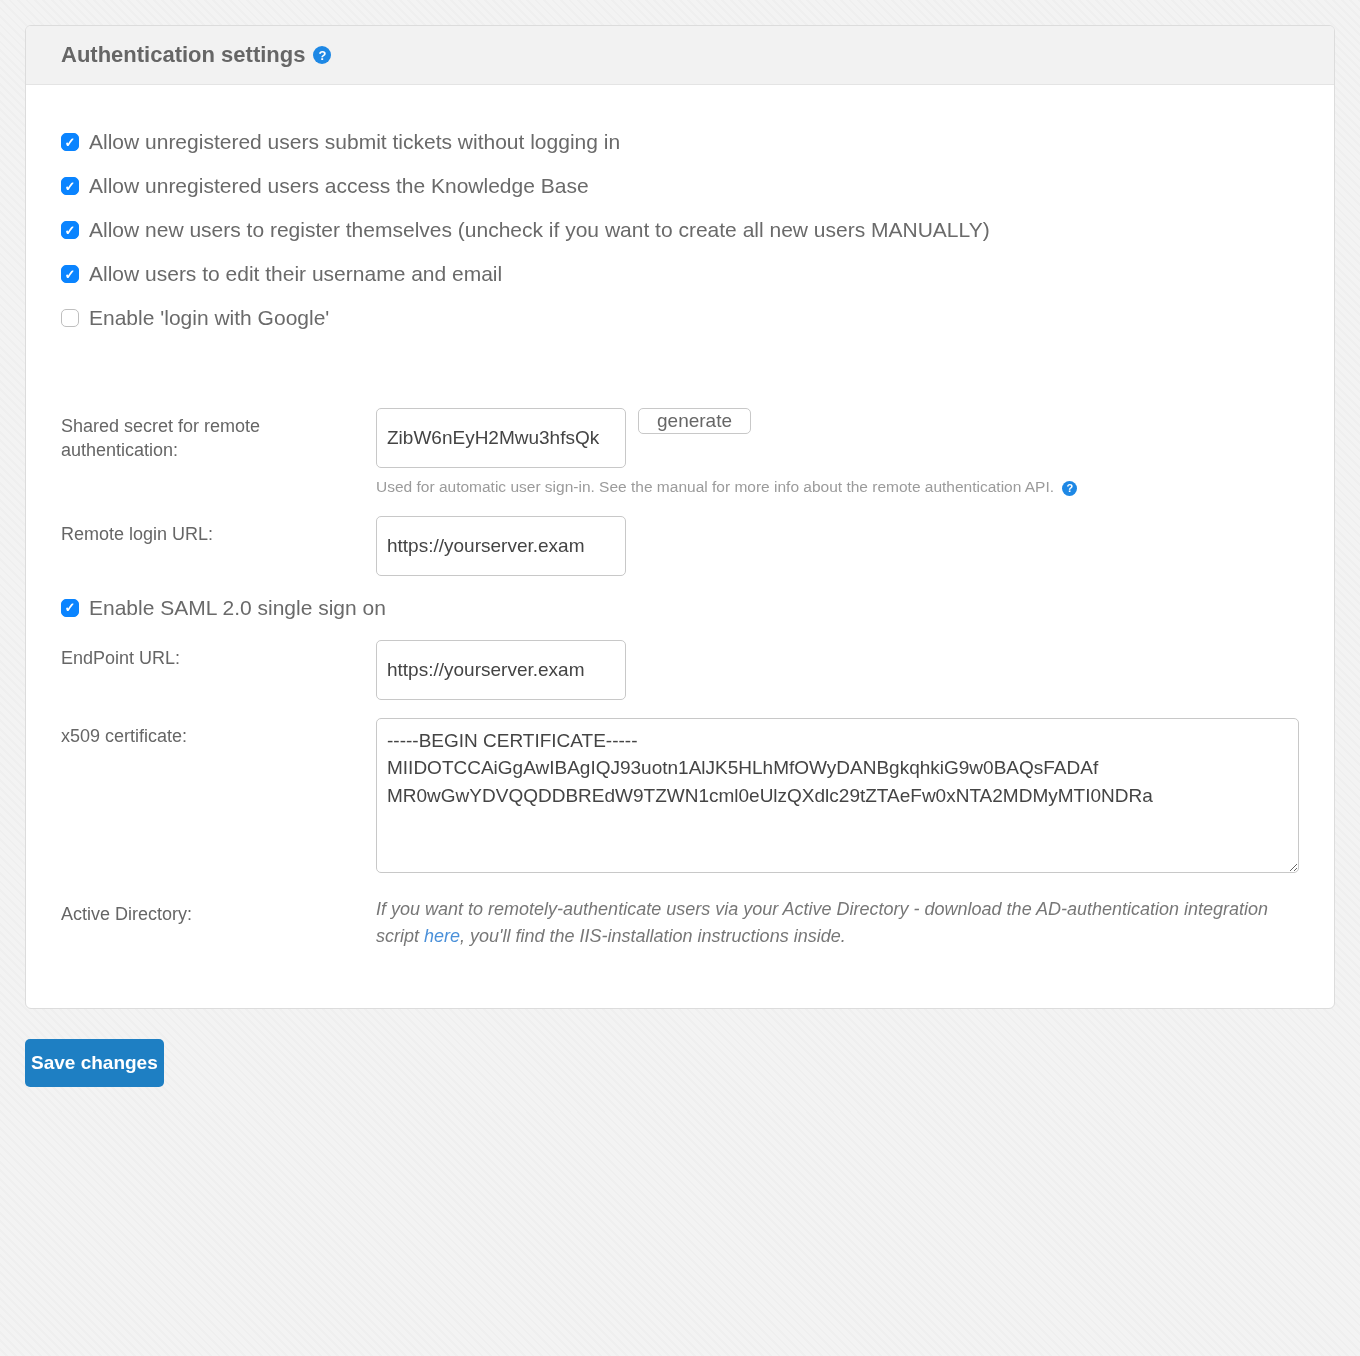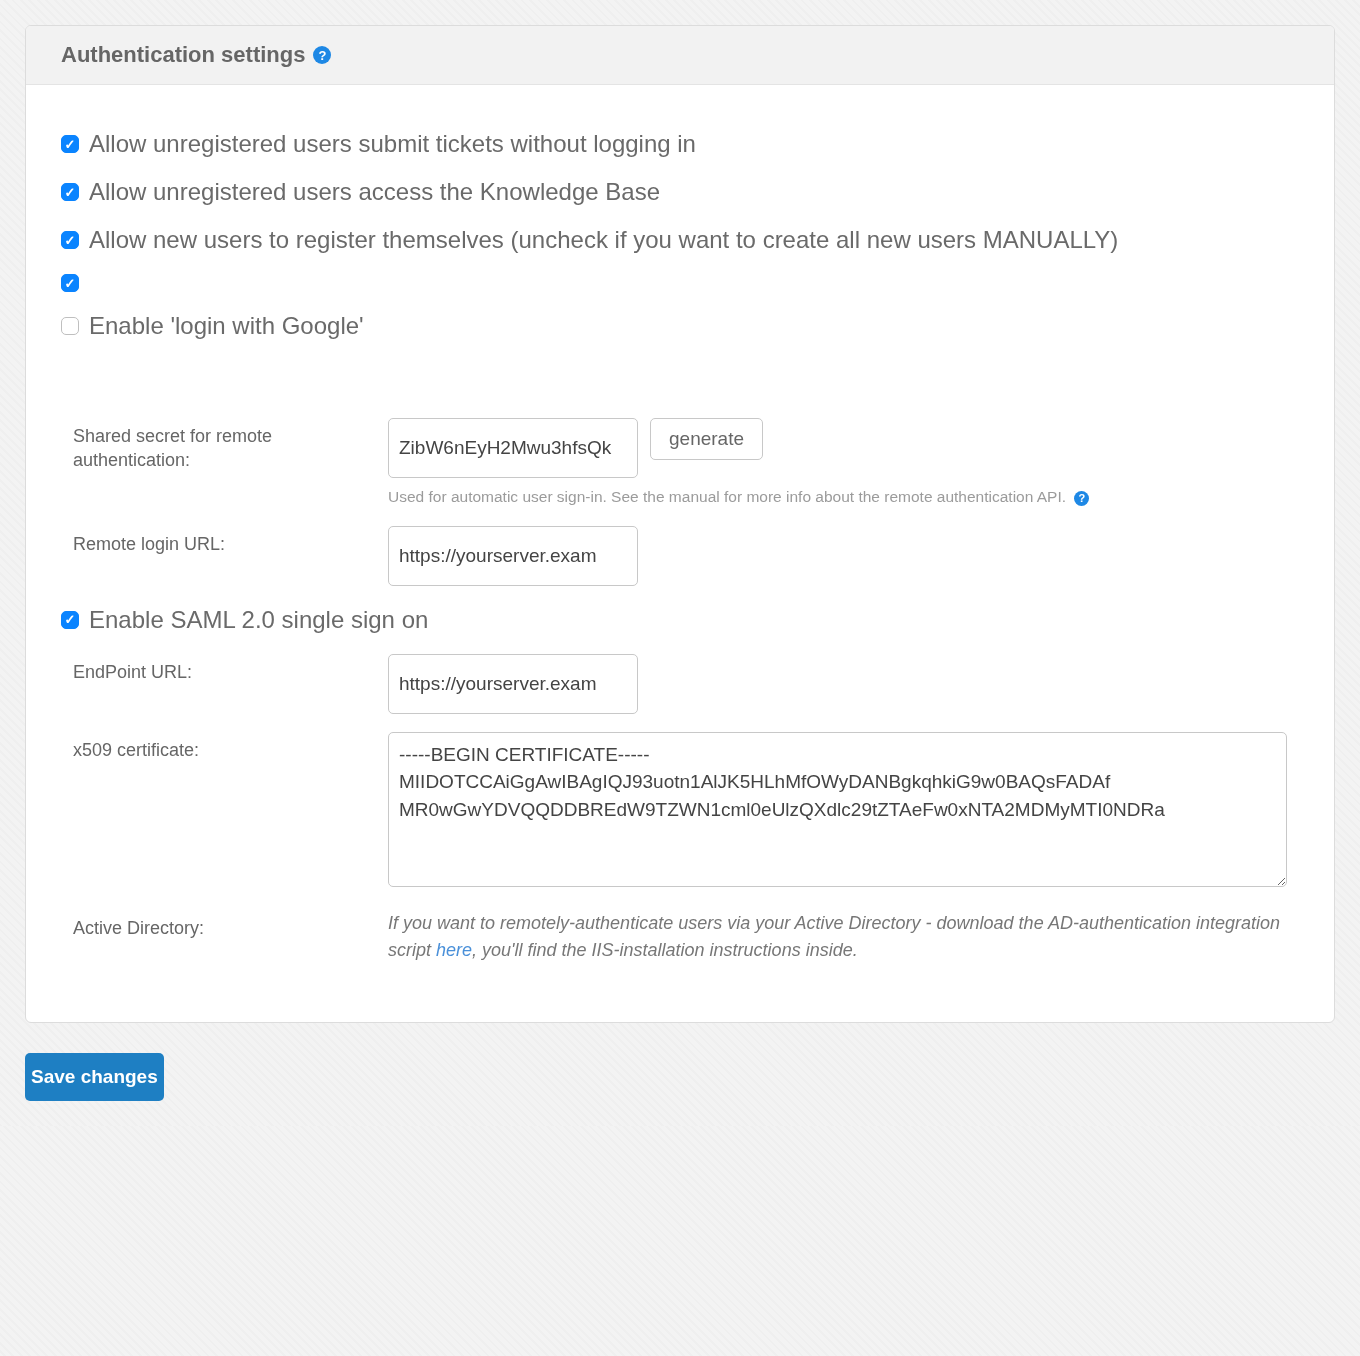--- a/index.html
+++ b/index.html
@@ -41,21 +41,21 @@
       font-weight: 700;
       font-style: normal;
       margin-left: 8px;
     }
     .help-icon.small { width:15px; height:15px; font-size:11px; margin-left:4px; }
     .panel-body { padding: 25px 35px 40px 35px; }
     .checkbox-row {
       display: flex;
       align-items: center;
       margin: 20px 0;
-      font-size: 24px;
+      font-size: 21px;
       color: #6a6a6a;
       text-align: right;
     }
     .checkbox {
       width: 18px; height: 18px;
       border-radius: 5px;
       margin-right: 10px;
       flex: 0 0 18px;
       display: flex;
       align-items: center;
@@ -65,21 +65,21 @@
       color: #fff;
       border: 1px solid transparent;
     }
     .checkbox.checked { background: #0a84ff; border-color: #0a84ff; }
     .checkbox.unchecked { background: #fff; border:1px solid #bfbfbf; }
     .checkbox.checked::before { content: "✓"; font-weight: 700; }
     .spacer { height: 40px; }
     .form-row {
       display: flex;
       align-items: flex-start;
-      margin: 18px 12px;
+      margin: 18px 0;
     }
     .form-label {
       flex: 0 0 315px;
       padding-right: 20px;
       font-size: 18px;
       color: #666;
       padding-top: 6px;
       line-height: 1.35;
     }
     .form-control-col { flex: 1; }
@@ -95,21 +95,21 @@
     input.text-input { width: 250px; height: 60px; }
     .btn {
       display: inline-flex;
       align-items: center;
       justify-content: center;
       border: 1px solid #c8c8c8;
       background: #fff;
       color: #666;
       border-radius: 5px;
       padding: 0 18px;
-      height: 42px;
+      height: 26px;
       font-size: 19px;
       cursor: pointer;
     }
     .hint {
       margin-top: 8px;
       font-size: 15.5px;
       color: #9b9b9b;
       line-height: 1.4;
     }
     textarea.text-area {
@@ -162,20 +162,21 @@
       <span>Allow unregistered users access the Knowledge Base</span>
     </div>
 
     <div class="checkbox-row">
       <span class="checkbox checked"></span>
       <span>Allow new users to register themselves (uncheck if you want to create all new users MANUALLY)</span>
     </div>
 
     <div class="checkbox-row">
       <span class="checkbox checked"></span>
+      <span>Allow users to edit their username and email</span>
     </div>
 
     <div class="checkbox-row">
       <span class="checkbox unchecked"></span>
       <span>Enable 'login with Google'</span>
     </div>
 
     <div class="spacer"></div>
 
     <div class="form-row">

